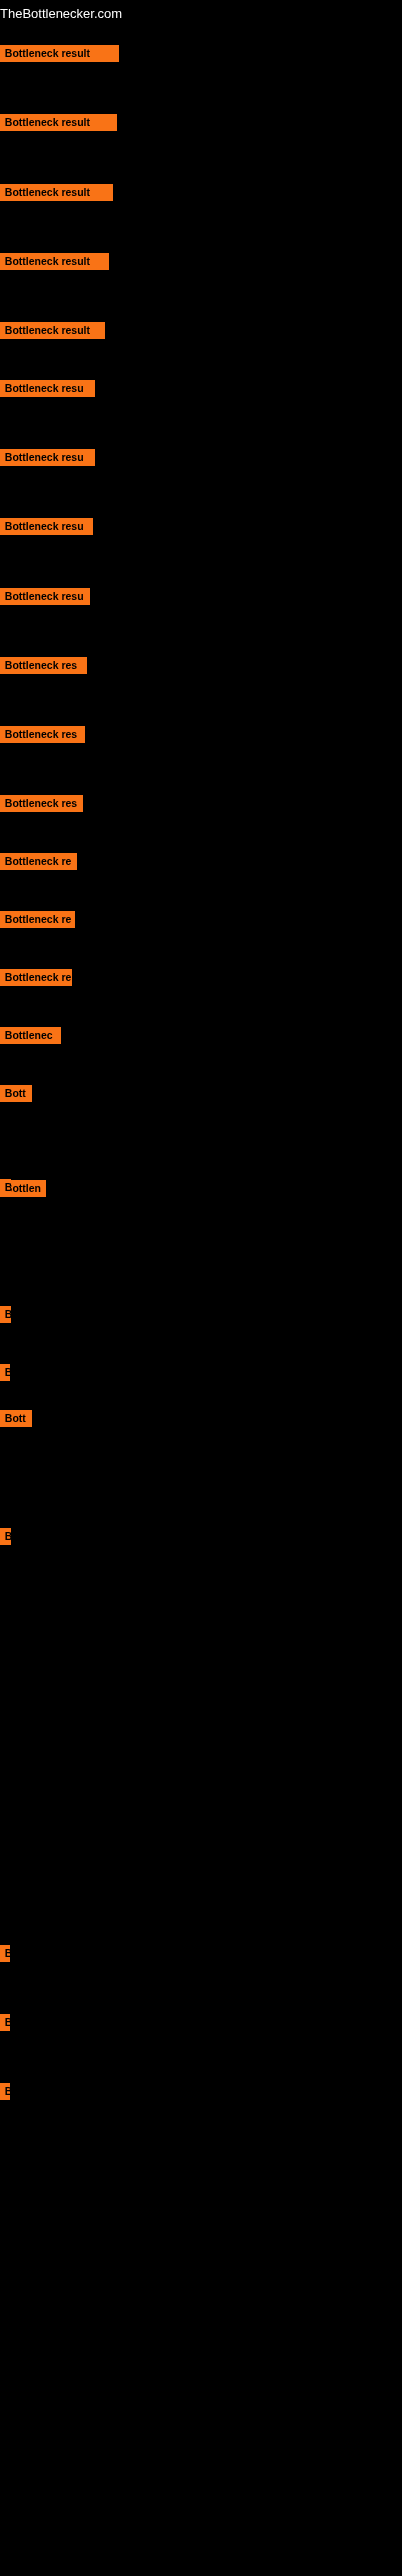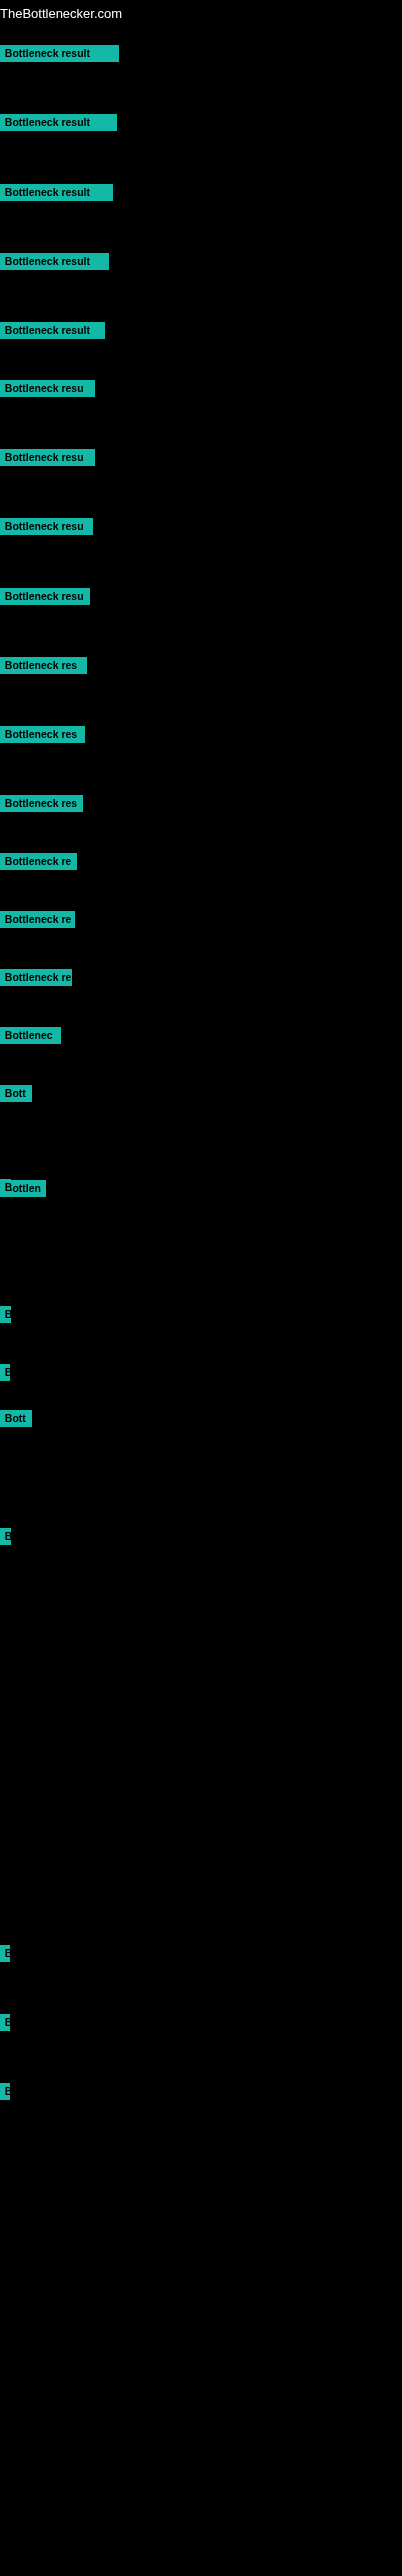--- a/index.html
+++ b/index.html
@@ -20,21 +20,21 @@
       text-align: left;
       color: #ffffff;
       font-size: 13px;
       padding: 6.4px 0;
       font-weight: normal;
     }
 
     .bottleneck-item {
       position: absolute;
       left: 0;
-      background-color: #14b8a6;
+      background-color: #f97316;
       color: #000000;
       font-size: 10.5px;
       font-weight: bold;
       padding: 2.4px 4.8px;
       white-space: nowrap;
       overflow: hidden;
     }
   </style>
 </head>
 <body>

